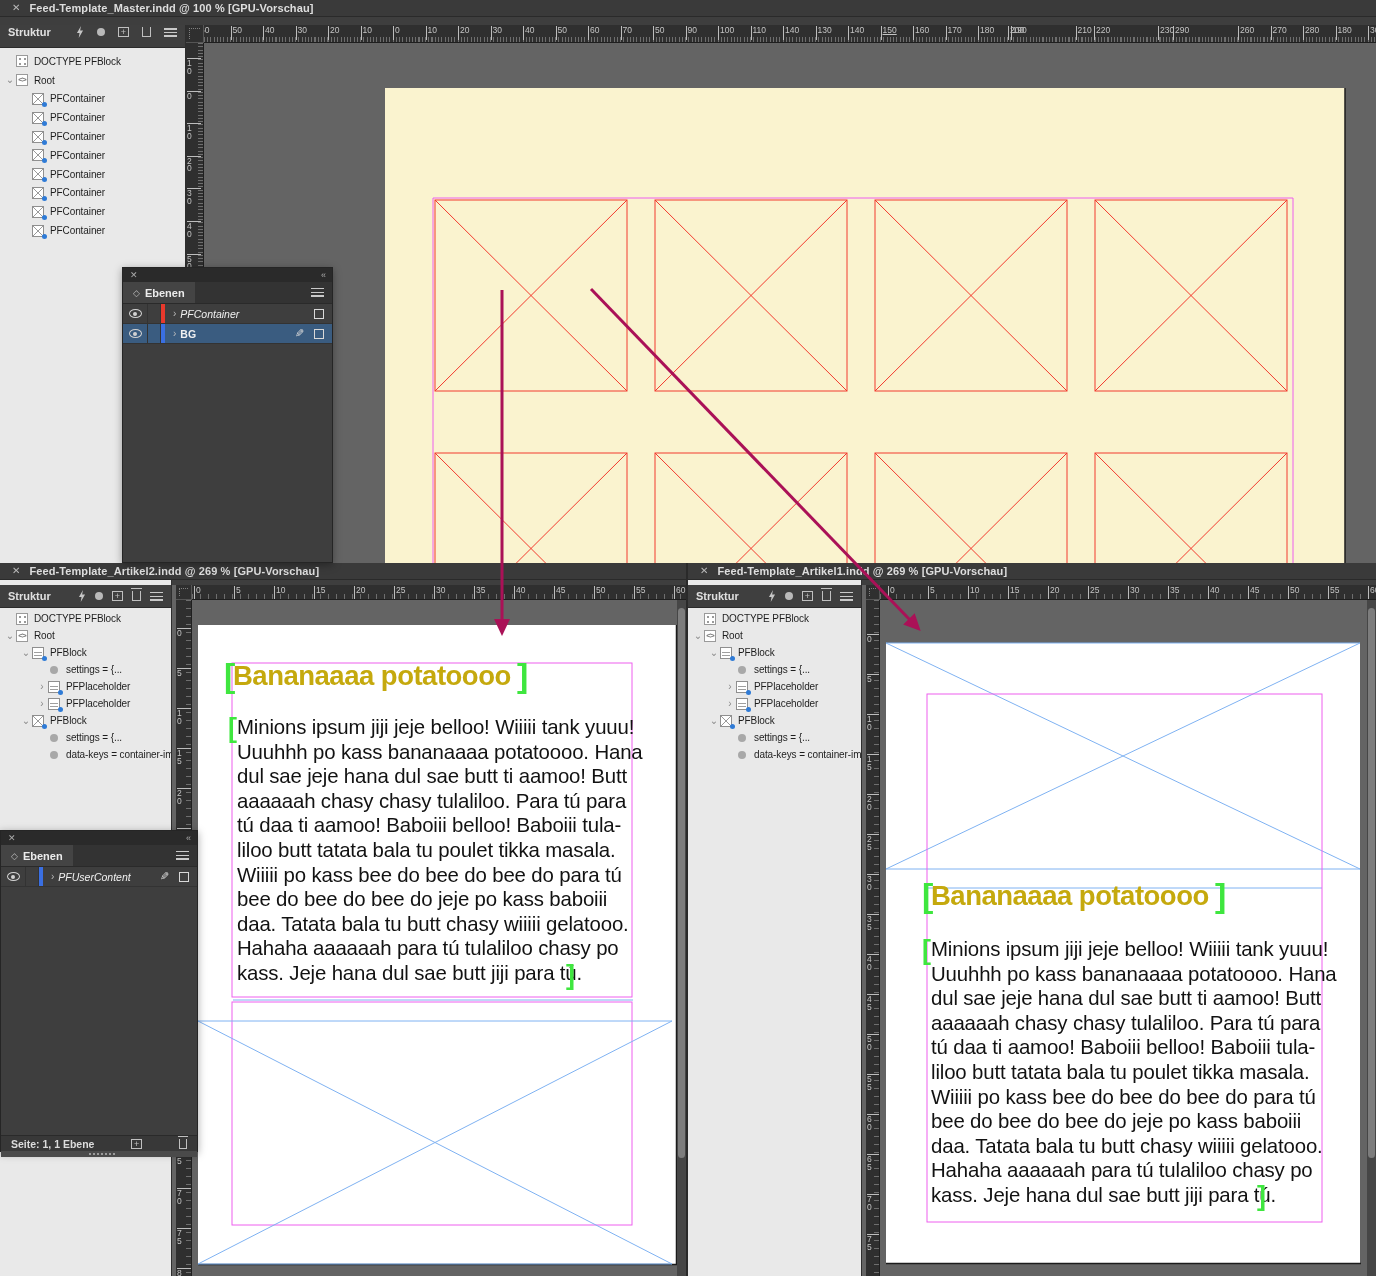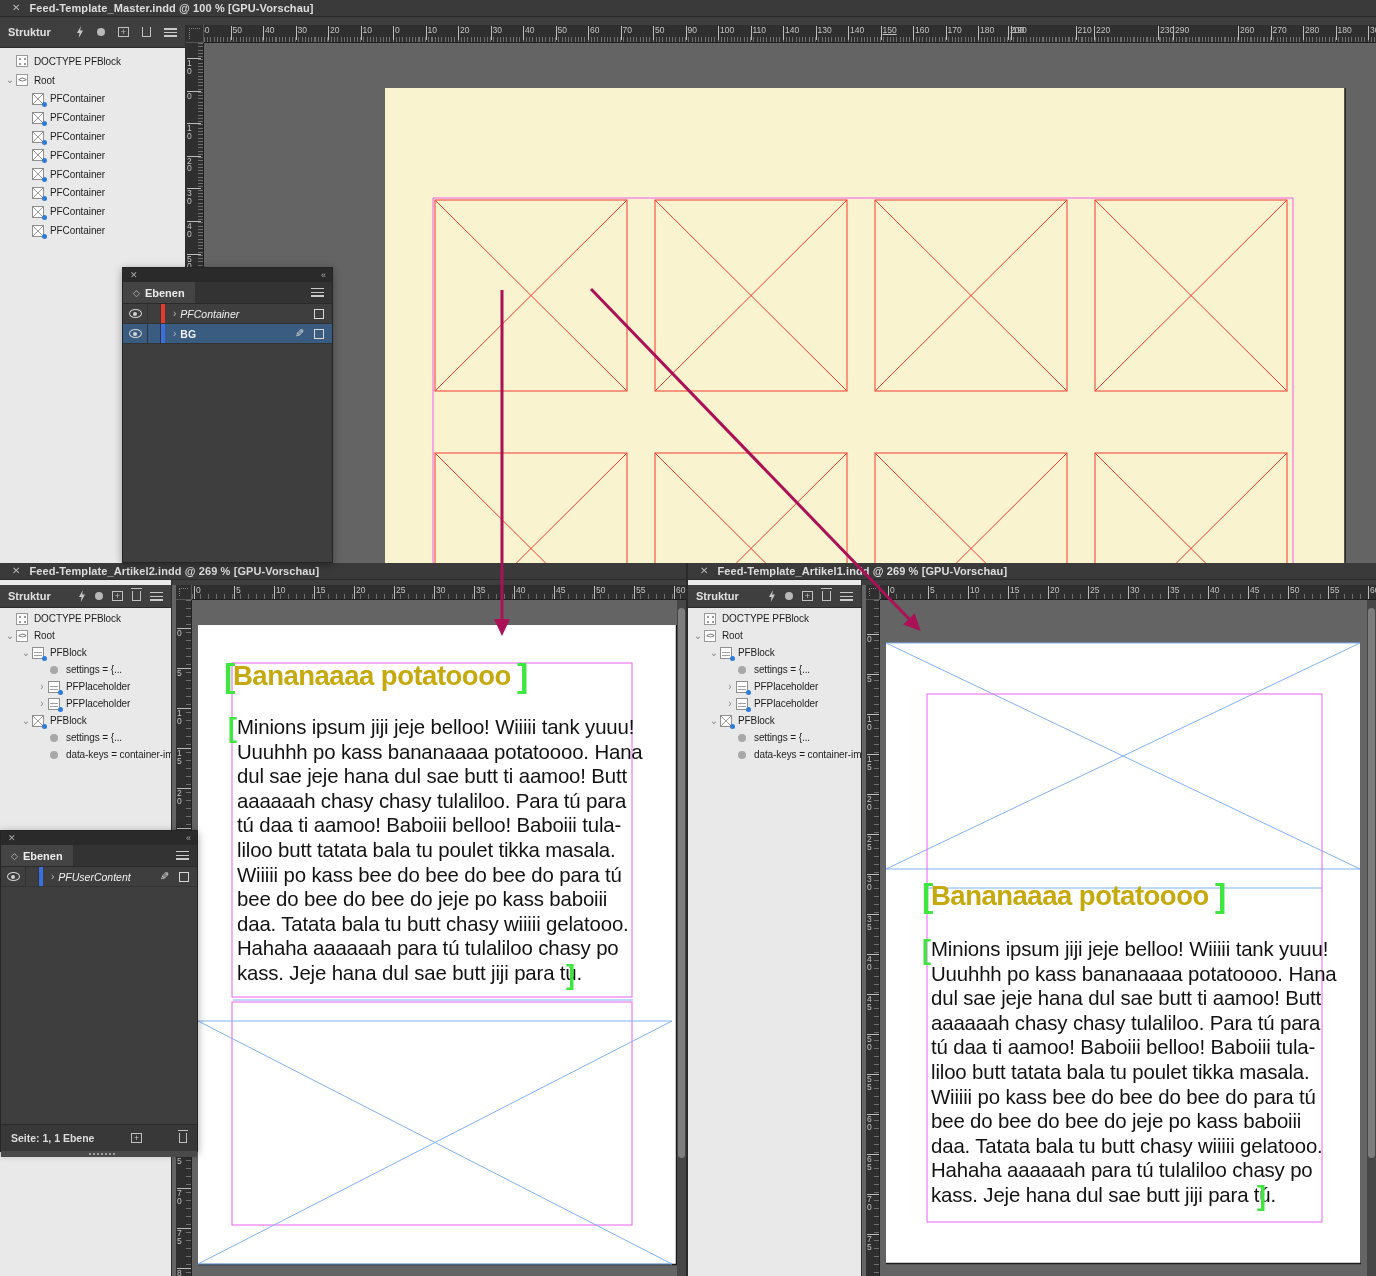--- a/index.html
+++ b/index.html
@@ -833,21 +833,21 @@
             <span class="eye"></span>
           </span>
           <span class="padcol"></span>
           <span class="colbar" style="background: rgb(58, 111, 226);"></span>
           <span class="lchev">›</span>
           <span class="lname">PFUserContent</span>
           <span class="lpencil">✎</span>
           <span class="ltarget"></span>
         </div>
       </div>
-    <div class="p-status" style="bottom:0;height:27px;">
+    <div class="p-status" style="bottom:0;height:16px;">
       <span class="stext">Seite: 1, 1 Ebene</span>
       <span class="tbico ico-plusbox">+</span>
       <span class="tbico ico-trash"></span>
     </div>
     <div class="grip" style="bottom:-6px;"></div>
   </div>
 
   <svg id="arrows" width="1376" height="1276">
     <defs>
       <marker id="ah" markerUnits="userSpaceOnUse" markerWidth="18" markerHeight="16" refX="3" refY="8" orient="auto">

